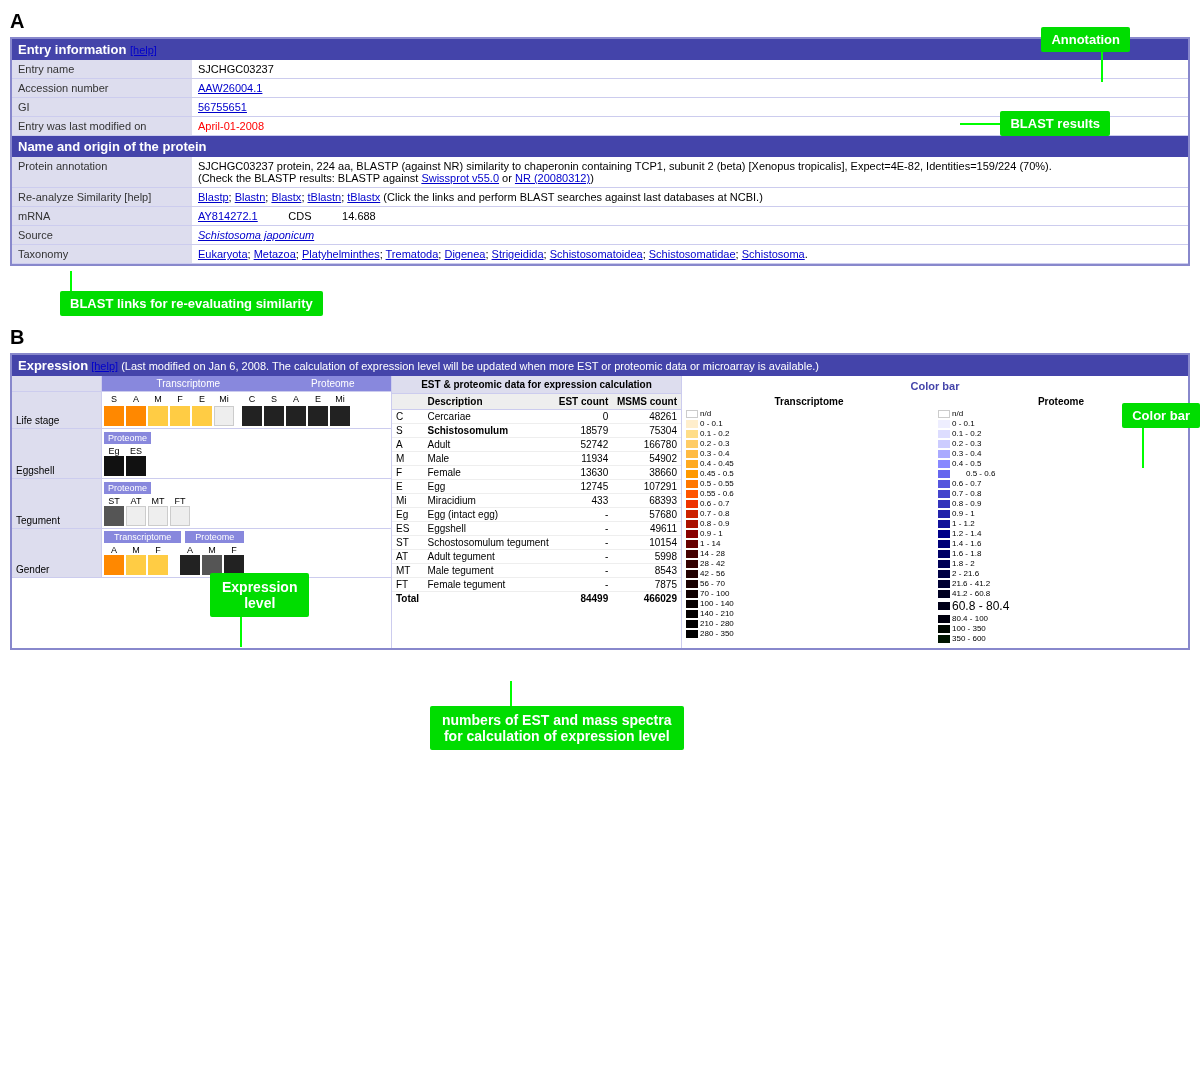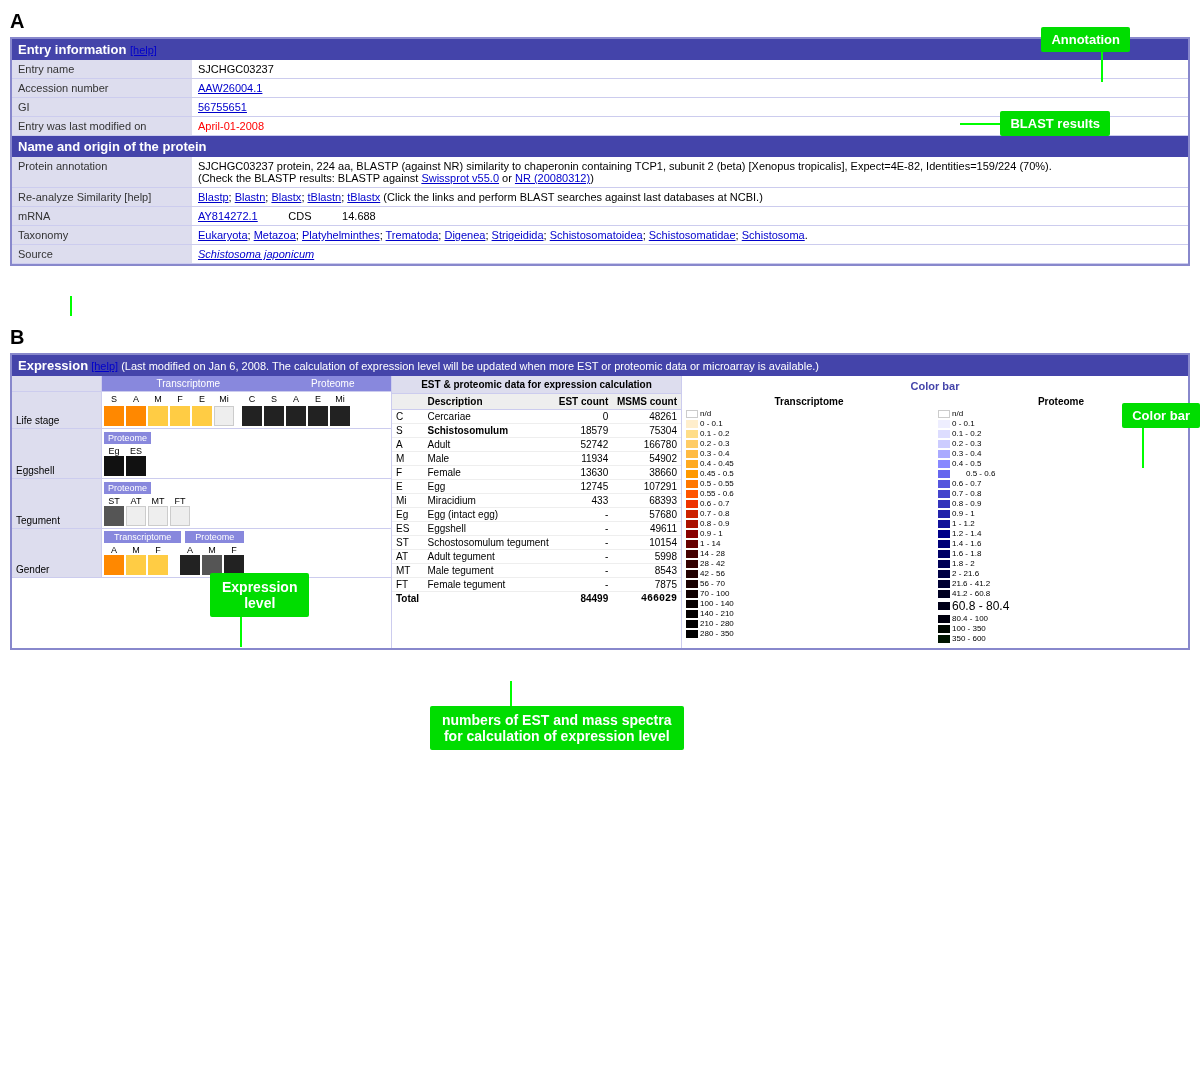--- a/index.html
+++ b/index.html
@@ -182,55 +182,56 @@
         </tr>
         <tr>
           <td>mRNA</td>
           <td>
             <a href="#" class="blue-link">AY814272.1</a>
             &nbsp;&nbsp;&nbsp;&nbsp;&nbsp;&nbsp;&nbsp;&nbsp;
             CDS
             &nbsp;&nbsp;&nbsp;&nbsp;&nbsp;&nbsp;&nbsp;&nbsp;
             14.688
           </td>
+        </tr>
+        <tr>
+          <td>Source</td>
+          <td><em><a href="#" class="blue-link">Schistosoma japonicum</a></em></td>
         </tr>
         <tr>
           <td>Taxonomy</td>
           <td>
             <a href="#" class="blue-link">Eukaryota</a>;
             <a href="#" class="blue-link">Metazoa</a>;
             <a href="#" class="blue-link">Platyhelminthes</a>;
             <a href="#" class="blue-link">Trematoda</a>;
             <a href="#" class="blue-link">Digenea</a>;
             <a href="#" class="blue-link">Strigeidida</a>;
             <a href="#" class="blue-link">Schistosomatoidea</a>;
             <a href="#" class="blue-link">Schistosomatidae</a>;
             <a href="#" class="blue-link">Schistosoma</a>.
           </td>
         </tr>
-        <tr>
-          <td>Source</td>
-          <td><em><a href="#" class="blue-link">Schistosoma japonicum</a></em></td>
-        </tr>
       </tbody>
         </table>
     </div>
 
     <div style="position:absolute; top: -10px; right: 60px; z-index:10;">
       <div class="green-box">Annotation</div>
       <div style="width:2px;height:30px;background:lime;margin-left:60px;"></div>
     </div>
 
     <div style="position:absolute; bottom: 130px; right: 80px; z-index:10; display:flex; align-items:center;">
       <div style="width:40px;height:2px;background:lime;"></div>
       <div class="green-box">BLAST results</div>
     </div>
 
     <div style="position:absolute; bottom: -50px; left: 50px; z-index:10;">
       <div style="width:2px;height:20px;background:lime;margin-left:10px;"></div>
+      <div class="green-box">BLAST links for re-evaluating similarity</div>
     </div>
   </div>
 
   <div style="font-size:20px;font-weight:bold;margin-bottom:4px; margin-top:30px;">B</div>
 
   <div class="annotation-area-b" style="position:relative;">
 
     <div class="section-b">
 
       <div class="expression-header">
@@ -441,21 +442,21 @@
               <tr>
                   <td style="padding:1px 4px;border-bottom:1px solid #eee;">FT</td>
                   <td style="padding:1px 4px;border-bottom:1px solid #eee;">Female tegument</td>
                   <td style="padding:1px 4px;border-bottom:1px solid #eee;text-align:right;">-</td>
                   <td style="padding:1px 4px;border-bottom:1px solid #eee;text-align:right;">7875</td>
                 </tr>
               <tr style="font-weight:bold;border-top:1px solid #aaa;">
                 <td style="padding:1px 4px;">Total</td>
                 <td style="padding:1px 4px;"></td>
                 <td style="padding:1px 4px;text-align:right;">84499</td>
-                <td style="padding:1px 4px;text-align:right;font-family:Liberation Mono, monospace;">466029</td>
+                <td style="padding:1px 4px;text-align:right;">466029</td>
               </tr>
             </tbody>
           </table>
         </div>
 
         <div style="flex:1; padding:4px;">
           <div style="text-align:center;font-weight:bold;font-size:11px;color:#4444aa;margin-bottom:4px;">Color bar</div>
           <div style="display:flex;gap:6px;">
 
             <div style="flex:1;">

